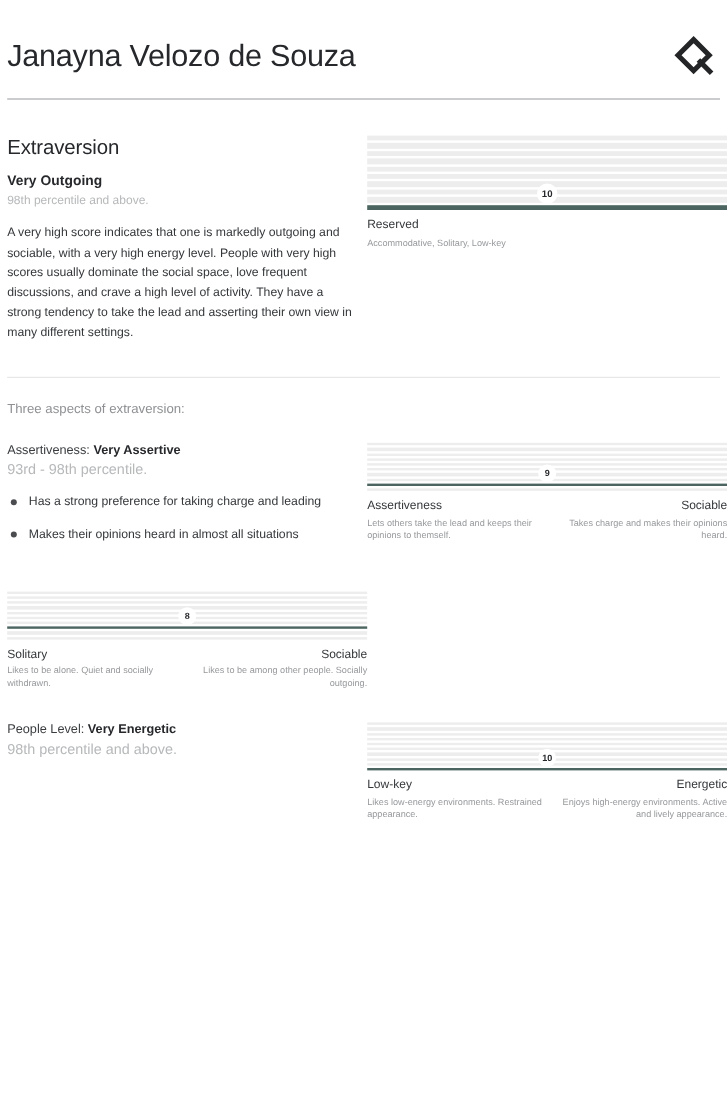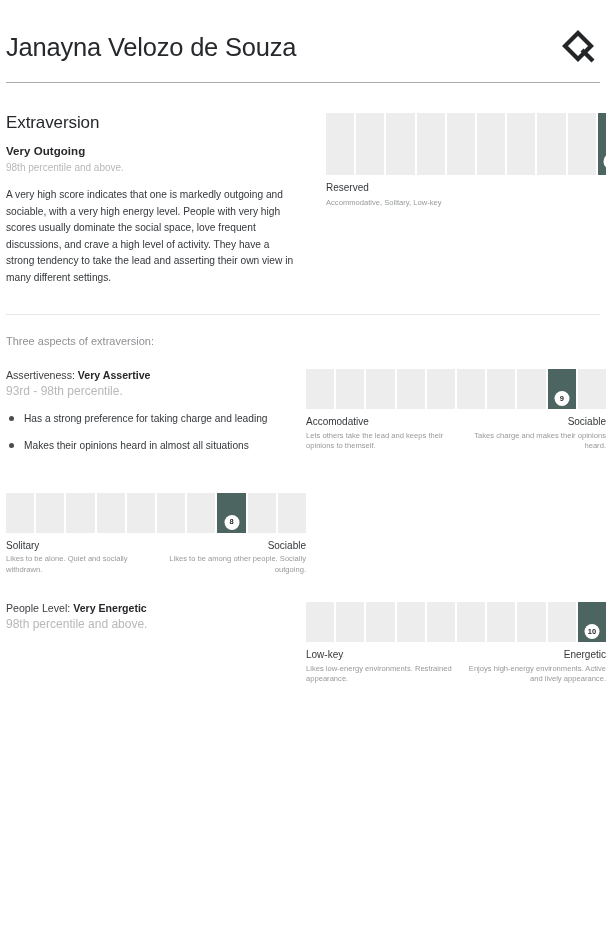--- a/index.html
+++ b/index.html
@@ -62,21 +62,21 @@
 
   
   .cols {
     display: flex;
     gap: 0;
   }
   .col-left { width: 300px; flex: 0 0 300px; }
   .col-right { width: 300px; flex: 0 0 300px; }
 
   
-  .trait-section { padding-top: 30px; gap: 20px; }
+  .trait-section { padding-top: 30px; }
 
   .trait-title {
     font-size: 17px;
     font-weight: 400;
     color: #26282b;
     letter-spacing: -0.1px;
     margin-bottom: 12px;
   }
 
   .trait-level {
@@ -101,20 +101,21 @@
     max-width: 292px;
   }
 
   
   .scale-wrap { padding-top: 0; }
 
   .scale-bar {
     display: flex;
     gap: 2px;
     height: 62px;
+    flex-direction: column;
   }
 
   .scale-bar.small { height: 40px; }
 
   .seg {
     flex: 1 1 0;
     background: #ededee;
     position: relative;
   }
 
@@ -303,21 +304,21 @@
             <div class="seg"></div>
             <div class="seg"></div>
             <div class="seg"></div>
             <div class="seg active">
               <div class="seg-badge">9</div>
             </div>
             <div class="seg"></div>
           </div>
         <div class="anchors">
           <div class="anchor-left">
-            <div class="anchor-title">Accomodative</div>
+            <div class="anchor-title">Assertiveness</div>
             <div class="anchor-sub">Lets others take the lead and keeps their opinions to themself.</div>
           </div>
           <div class="anchor-right">
             <div class="anchor-title">Sociable</div>
             <div class="anchor-sub">Takes charge and makes their opinions heard.</div>
           </div>
         </div>
       </div>
     </div>
 

